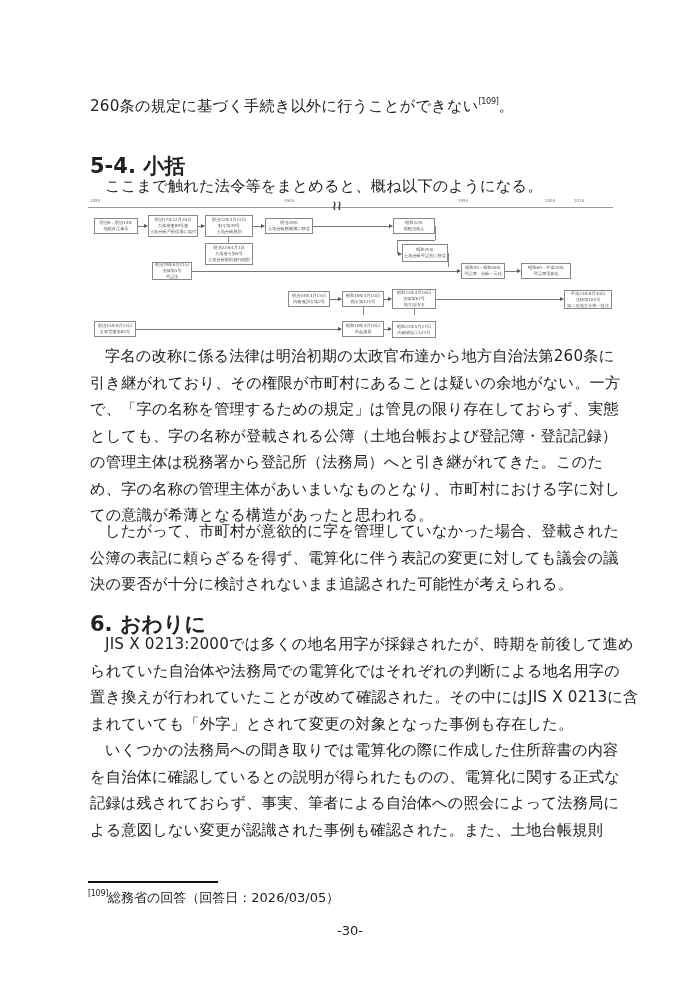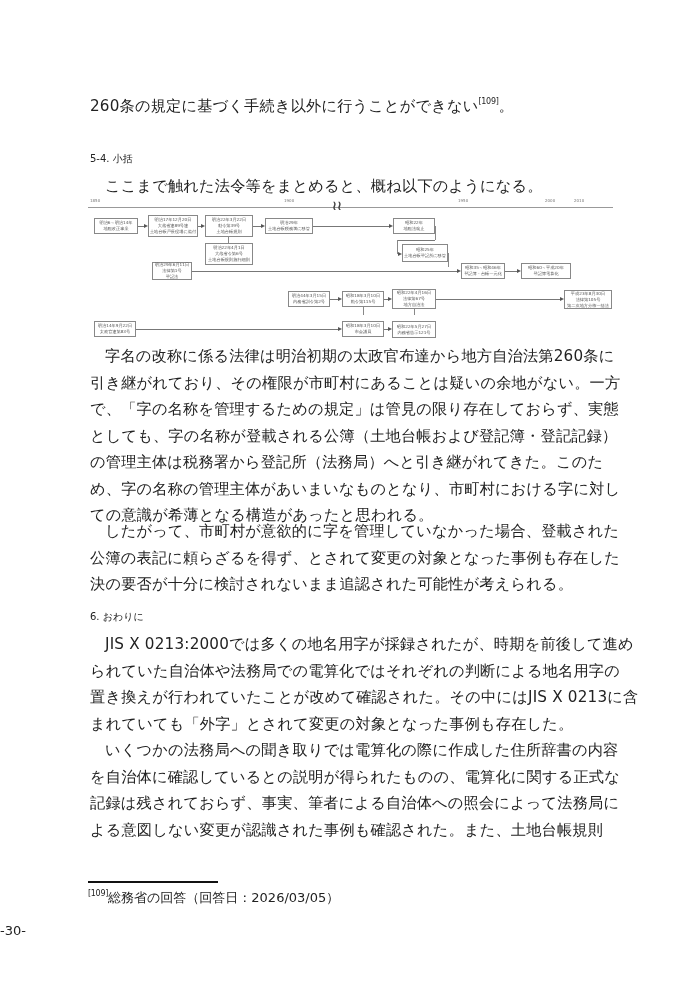--- a/index.html
+++ b/index.html
@@ -1,35 +1,35 @@
 <!DOCTYPE html>
 <html><head>
 <meta charset="utf-8">
 <style>
   html,body{margin:0;padding:0;background:#ffffff;}
   body{width:700px;height:992px;position:relative;overflow:hidden;
        font-family:"DejaVu Sans","Liberation Sans",sans-serif;color:#222;}
   .p{position:absolute;left:90px;width:522px;font-size:15.2px;line-height:26.5px;letter-spacing:0.2px;white-space:nowrap;}
   .line{display:block;height:26.5px;}
   .indent{padding-left:15px;}
-  .h{position:absolute;left:90px;font-weight:normal;font-size:10px;}
+  .h{position:absolute;left:90px;font-weight:bold;font-size:21px;}
   sup{font-size:8px;vertical-align:7px;letter-spacing:-0.3px;}
   .fig{position:absolute;left:88px;top:196px;width:525px;height:145px;}
   .tl-line{position:absolute;left:0;right:0;top:11px;height:1px;background:#999;}
   .tl-tick{position:absolute;top:2px;font-size:4px;color:#777;}
   .wave{position:absolute;left:244px;top:2px;font-size:13px;color:#444;font-weight:bold;}
   .box{position:absolute;border:1px solid #888;background:#fff;font-size:4.2px;line-height:6px;text-align:center;color:#555;
        display:flex;flex-direction:column;justify-content:center;box-sizing:border-box;}
   .hline{position:absolute;height:1px;background:#777;}
   .vline{position:absolute;width:1px;background:#888;}
   .arr{position:absolute;width:0;height:0;border-top:2px solid transparent;border-bottom:2px solid transparent;border-left:4px solid #555;}
   .fn-rule{position:absolute;left:88px;top:881px;width:130px;height:2px;background:#111;}
   .fn{position:absolute;left:88px;top:889px;font-size:13px;}
   .fn sup{font-size:8px;vertical-align:6px;}
-  .pageno{position:absolute;left:0;width:700px;top:923px;text-align:left;font-size:13px;}
+  .pageno{position:absolute;left:0;width:700px;top:923px;text-align:center;font-size:13px;}
 </style>
 </head>
 <body>
 
 <div class="p" style="top:89px;">
   <span class="line"><span>260条の規定に基づく手続き以外に行うことができない</span><sup>[109]</sup><span>。</span></span>
 </div>
 
 <div class="h" style="top:152px;">5-4. 小括</div>
 <div class="p" style="top:173px;">
@@ -159,21 +159,21 @@
   <span class="line">引き継がれており、その権限が市町村にあることは疑いの余地がない。一方</span>
   <span class="line">で、「字の名称を管理するための規定」は管見の限り存在しておらず、実態</span>
   <span class="line">としても、字の名称が登載される公簿（土地台帳および登記簿・登記記録）</span>
   <span class="line">の管理主体は税務署から登記所（法務局）へと引き継がれてきた。このた</span>
   <span class="line">め、字の名称の管理主体があいまいなものとなり、市町村における字に対し</span>
   <span class="line">ての意識が希薄となる構造があったと思われる。</span>
 </div>
 
 <div class="p" style="top:518px;">
   <span class="line indent">したがって、市町村が意欲的に字を管理していなかった場合、登載された</span>
-  <span class="line">公簿の表記に頼らざるを得ず、とされて変更の対象となった事例も存在した</span>
+  <span class="line">公簿の表記に頼らざるを得ず、電算化に伴う表記の変更に対しても議会の議</span>
   <span class="line">決の要否が十分に検討されないまま追認された可能性が考えられる。</span>
 </div>
 
 <div class="h" style="top:610px;">6. おわりに</div>
 <div class="p" style="top:631px;">
   <span class="line indent">JIS X 0213:2000では多くの地名用字が採録されたが、時期を前後して進め</span>
   <span class="line">られていた自治体や法務局での電算化ではそれぞれの判断による地名用字の</span>
   <span class="line">置き換えが行われていたことが改めて確認された。その中にはJIS X 0213に含</span>
   <span class="line">まれていても「外字」とされて変更の対象となった事例も存在した。</span>
 </div>

